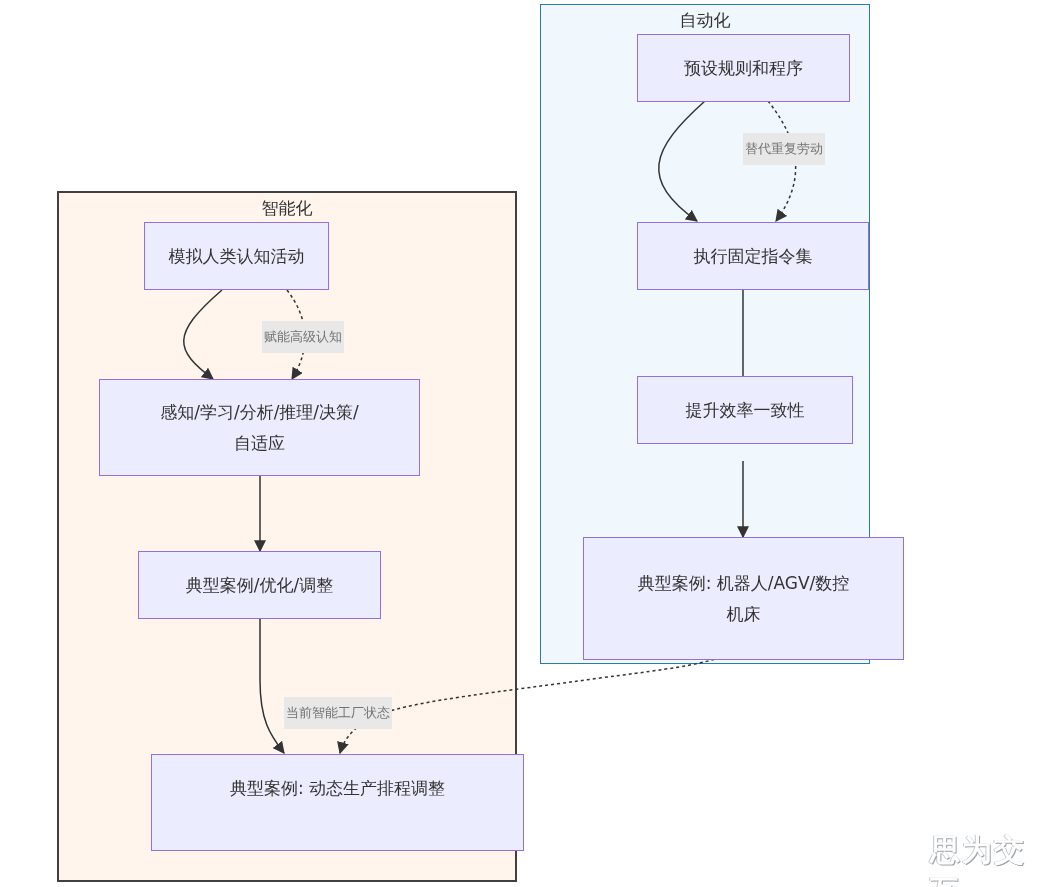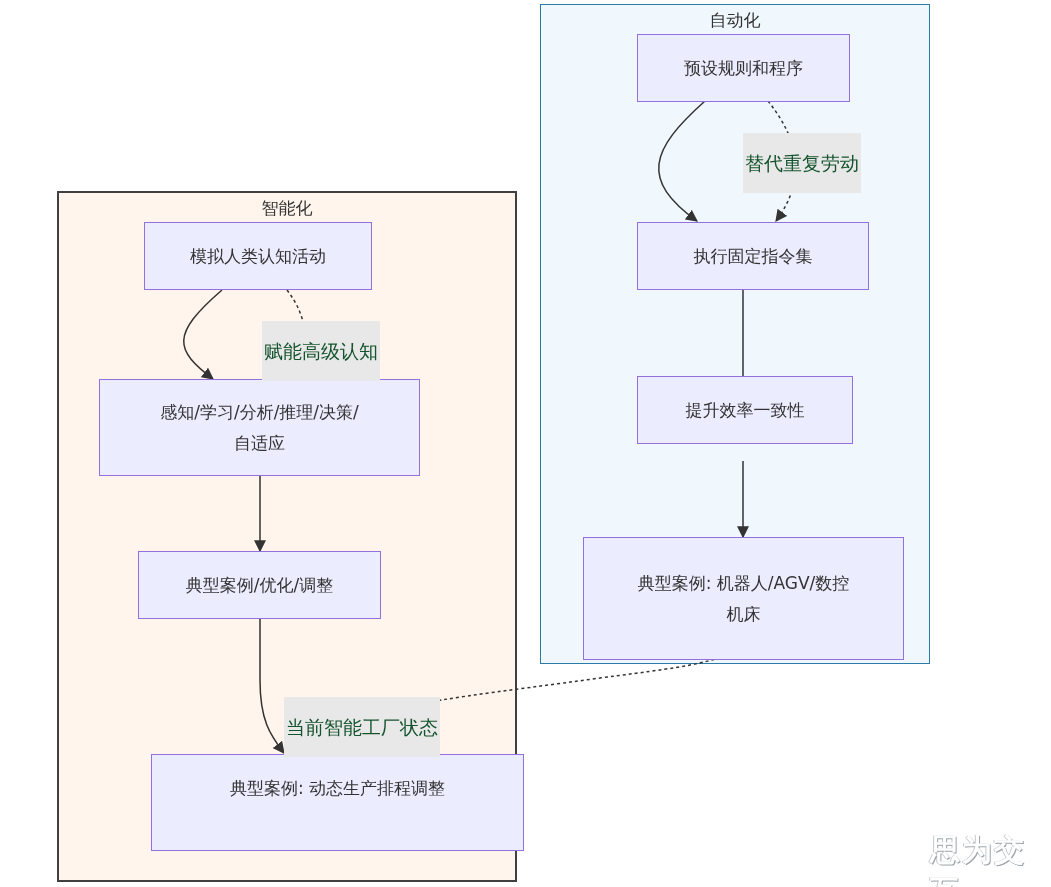--- a/index.html
+++ b/index.html
@@ -1,25 +1,25 @@
 <!DOCTYPE html>
 <html><head>
 <meta charset="utf-8">
 <style>
   html, body { margin:0; padding:0; }
   body { width:1051px; height:887px; position:relative; background:#ffffff; overflow:hidden;
          font-family:"DejaVu Sans", "Liberation Sans", sans-serif; color:#333333; }
   .cluster { position:absolute; box-sizing:border-box; }
   .cluster-title { position:absolute; left:0; right:0; text-align:center; font-size:17px; color:#333; }
   #cluster-smart { left:57px; top:191px; width:460px; height:691px; background:#fff5ec; border:2px solid #404040; }
-  #cluster-auto { left:540px; top:4px; width:390px; height:660px; background:#f0f7fd; border:1.5px solid #2a7ba8;padding-left:39px; }
+  #cluster-auto { left:540px; top:4px; width:330px; height:660px; background:#f0f7fd; border:1.5px solid #2a7ba8;padding-left:39px; }
   .node { position:absolute; box-sizing:border-box; background:#ececff; border:1.5px solid #9370db;
           display:flex; align-items:center; justify-content:center; text-align:center;
           font-size:17px; line-height:31px; color:#333; padding:12px 10px; }
-  .edge-label { position:absolute; background:#e8e8e8; font-size:19px; line-height:28px; padding:16px 2px; color:#14532d; white-space:nowrap; }
+  .edge-label { position:absolute; background:#e8e8e8; font-size:13px; line-height:28px; padding:2px 2px; color:#737373; white-space:nowrap; }
   svg#edges { position:absolute; left:0; top:0; }
   .watermark { position:absolute; left:898px; top:830px; font-size:30px; color:#ffffff; letter-spacing:2px;
                text-shadow: 1px 1px 0 #9aa0a6, -1px 0 0 #c4c8cc; font-weight:bold;margin-left:32px; }
 </style>
 </head>
 <body>
 
 <div class="cluster" id="cluster-smart">
   <div class="cluster-title" style="top:4px">智能化</div>
 </div>
@@ -39,21 +39,21 @@
   <path d="M260,476 L260,551" fill="none" stroke="#333" stroke-width="1.5" marker-end="url(#arrow)"></path>
   <path d="M260,619 L260,680 C260,720 270,735 284,753" fill="none" stroke="#333" stroke-width="1.5" marker-end="url(#arrow)"></path>
   <path d="M743,633 C743,660 700,665 600,678 C500,692 420,700 380,714 C360,722 345,735 340,753" fill="none" stroke="#333" stroke-width="1.5" stroke-dasharray="3,3" marker-end="url(#arrow)"></path>
 
   <path d="M705,101 C650,150 640,180 697,221" fill="none" stroke="#333" stroke-width="1.5" marker-end="url(#arrow)"></path>
   <path d="M768,101 C795,135 810,175 776,221" fill="none" stroke="#333" stroke-width="1.5" stroke-dasharray="3,3" marker-end="url(#arrow)"></path>
   <path d="M743,289 L743,394" fill="none" stroke="#333" stroke-width="1.5" marker-end="url(#arrow)"></path>
   <path d="M743,461 L743,537" fill="none" stroke="#333" stroke-width="1.5" marker-end="url(#arrow)"></path>
 </svg>
 
-<div class="node" style="left:144px;top:222px;width:228px;height:68px">模拟人类认知活动</div>
+<div class="node" style="left:144px;top:222px;width:185px;height:68px">模拟人类认知活动</div>
 <div class="node" style="left:99px;top:379px;width:321px;height:97px;white-space:pre-line">感知/学习/分析/推理/决策/
 自适应</div>
 <div class="node" style="left:138px;top:551px;width:243px;height:68px">典型案例/优化/调整</div>
 <div class="node" style="left:151px;top:754px;width:373px;height:97px;align-items:flex-start;padding-top:18px">典型案例: 动态生产排程调整</div>
 
 <div class="node" style="left:637px;top:34px;width:213px;height:68px">预设规则和程序</div>
 <div class="node" style="left:637px;top:222px;width:232px;height:68px">执行固定指令集</div>
 <div class="node" style="left:637px;top:376px;width:216px;height:68px">提升效率一致性</div>
 <div class="node" style="left:583px;top:537px;width:321px;height:123px;white-space:pre-line">典型案例: 机器人/AGV/数控
 机床</div>

